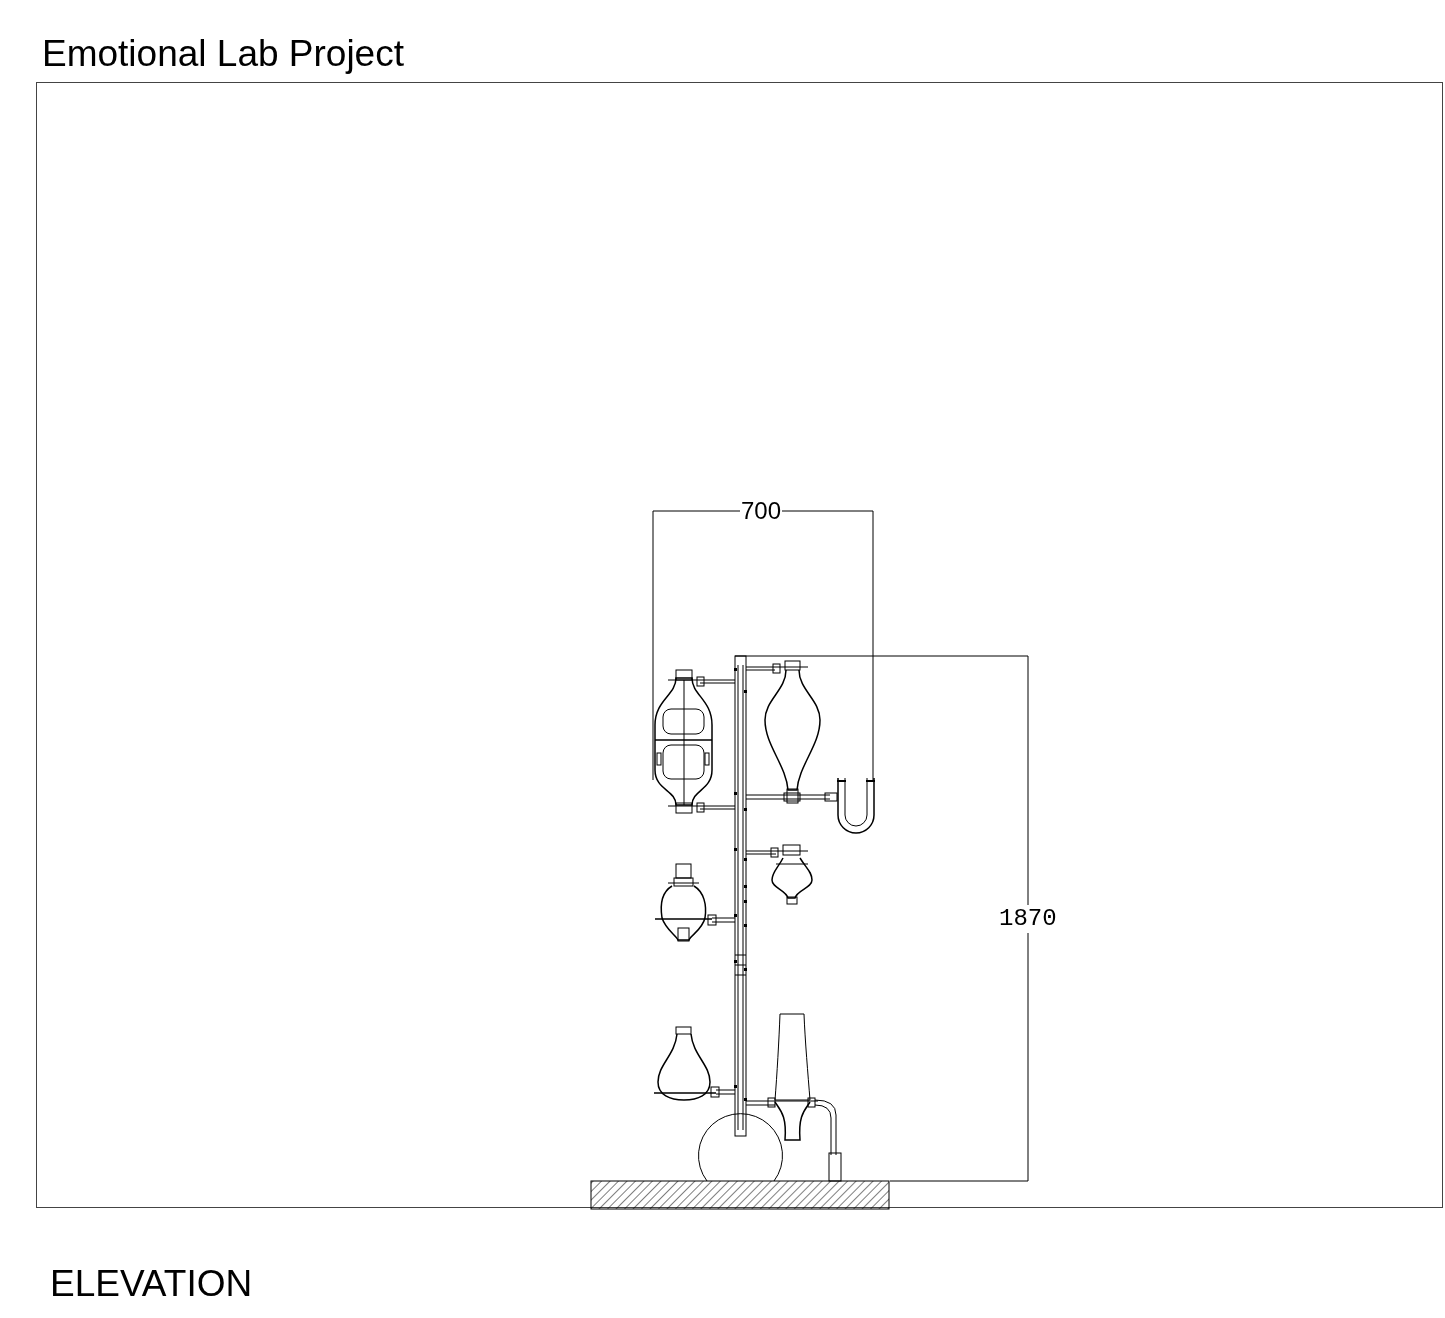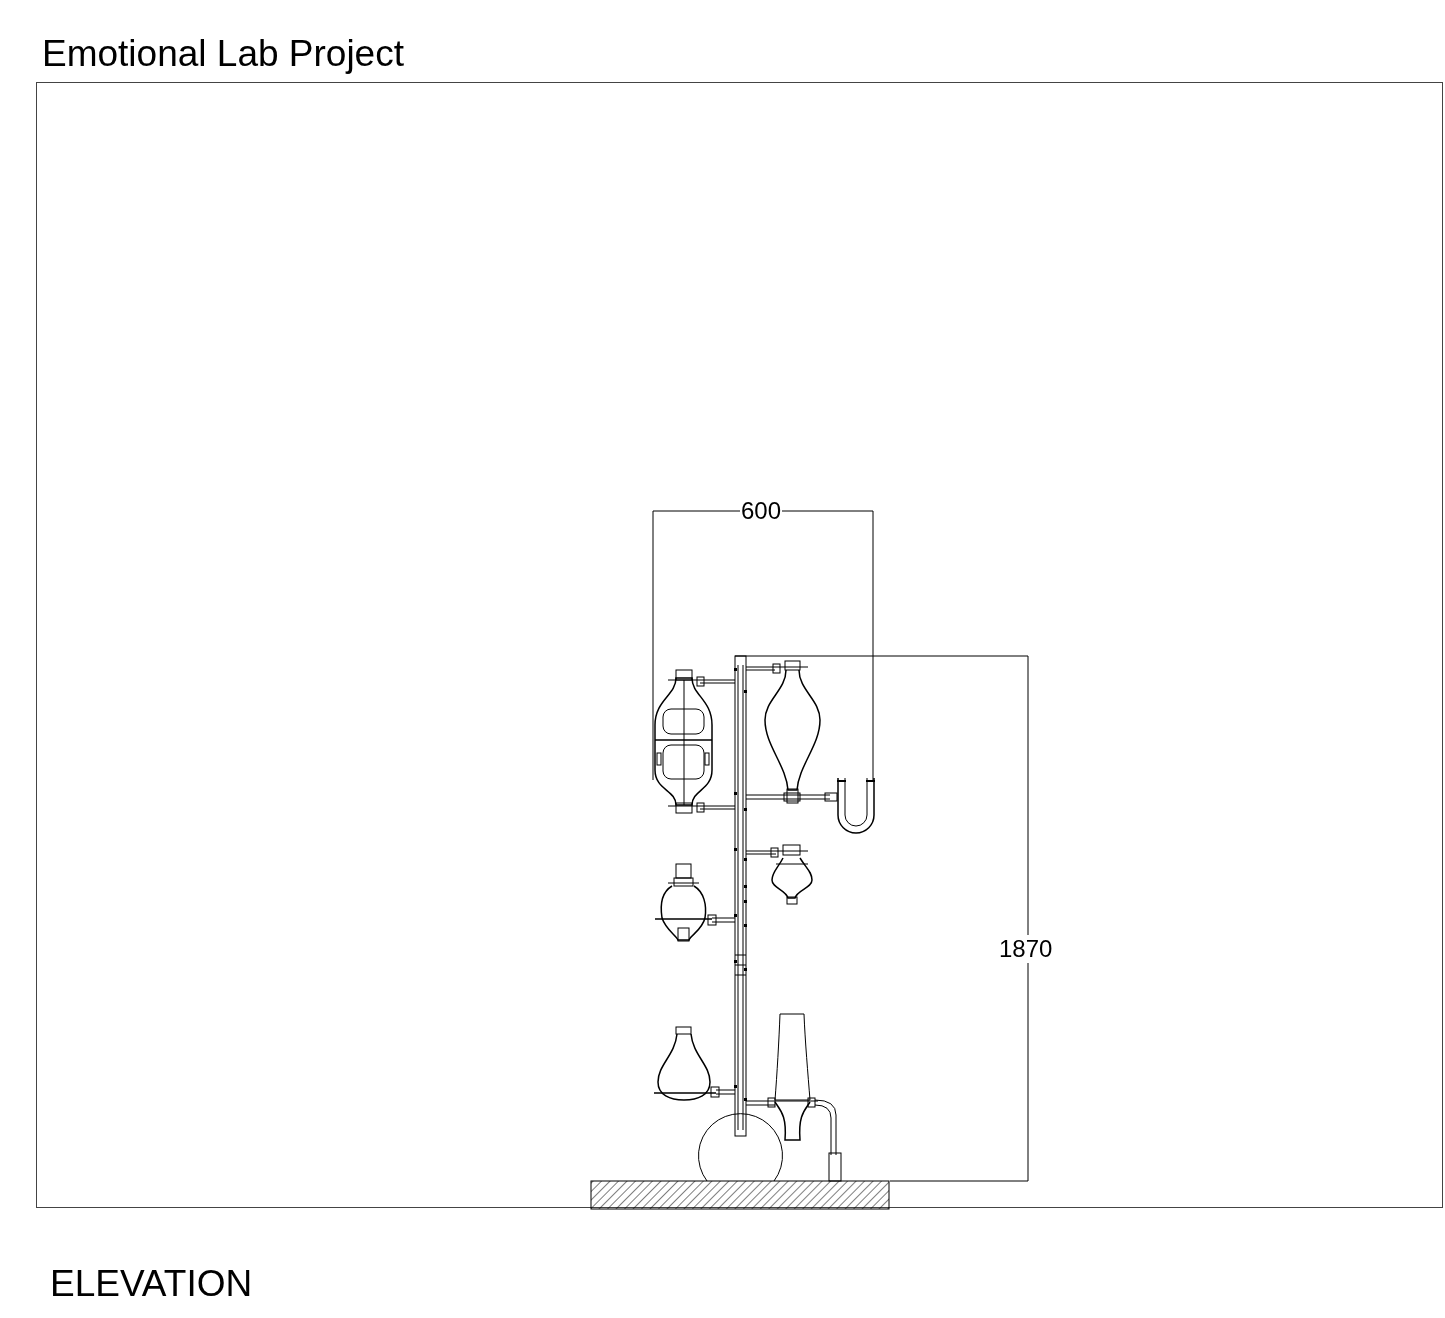--- a/index.html
+++ b/index.html
@@ -145,16 +145,16 @@
     <path d="M815,1100 Q836,1100 836,1115 L836,1155"></path>
     <path d="M815,1105 Q831,1105 831,1118 L831,1155"></path>
     <rect x="829" y="1153" width="12" height="28"></rect>
   </g>
 
   <g fill="none" stroke="#000" stroke-width="1">
     <path d="M707,1181 A42,42 0 1 1 774,1181"></path>
   </g>
 </svg>
 
-<div class="dim-label" style="left:740px; top:497px;">600</div>
-<div class="dim-label" style="left:998px; top:935px;">1870</div>
+<div class="dim-label" style="left:740px; top:497px;">700</div>
+<div class="dim-label" style="left:998px; top:905px;font-family:Liberation Mono, monospace;">1870</div>
 
 <div class="caption">ELEVATION</div>
 
 </body></html>

